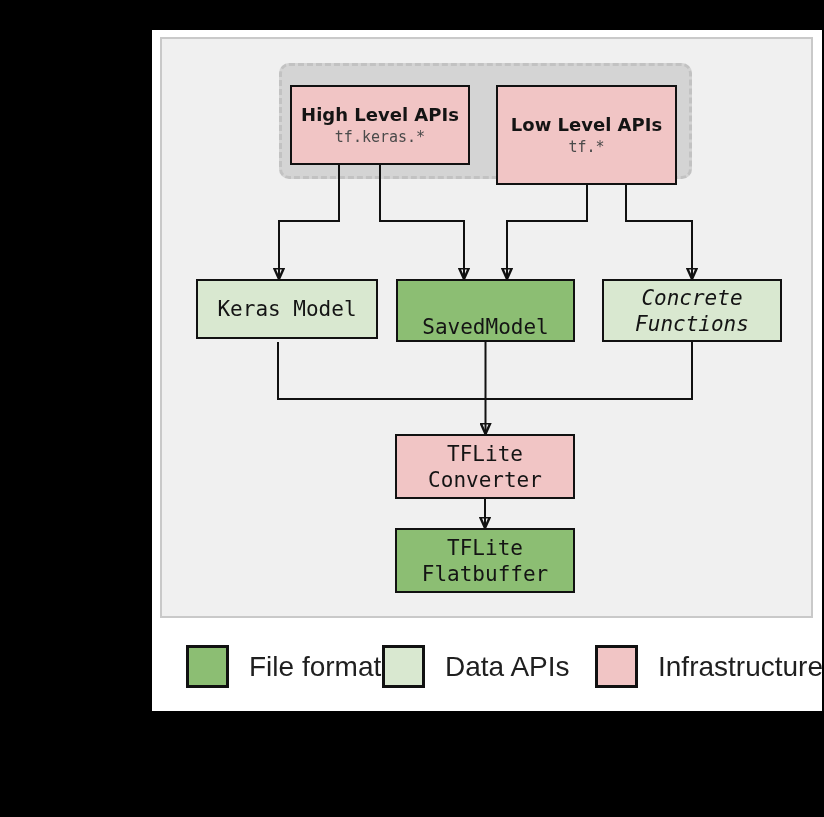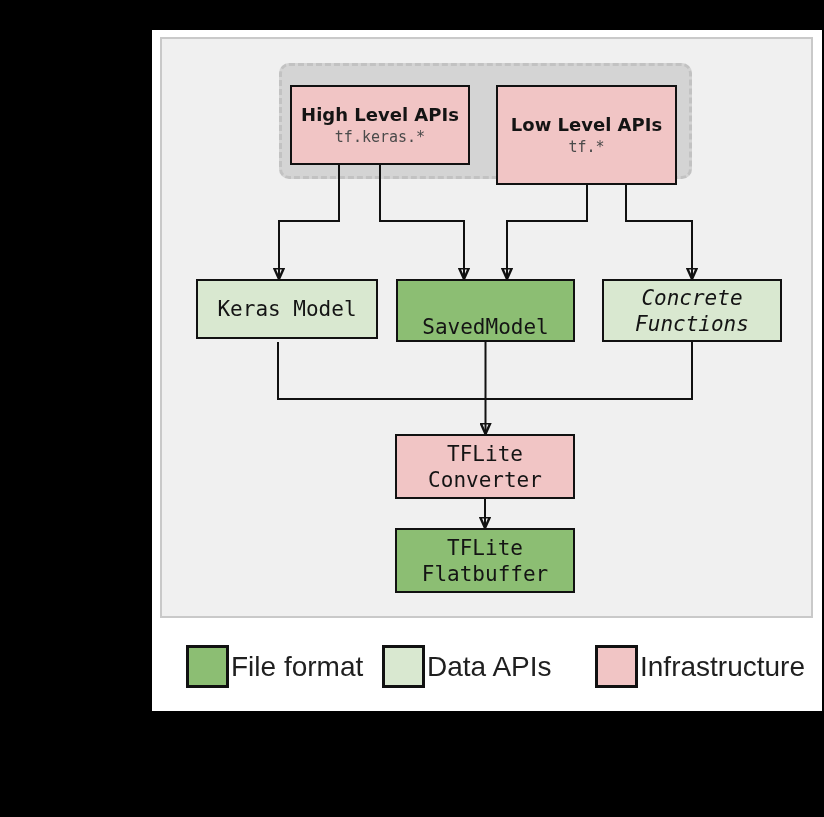--- a/index.html
+++ b/index.html
@@ -46,21 +46,21 @@
   #box-high{left:128px;top:46px;width:180px;height:80px;}
   #box-low{left:334px;top:46px;width:181px;height:100px;}
   #box-keras{left:25px;top:240px;width:182px;height:60px;background:var(--data-type-green,#d9e8d0);margin-left:9px;}
   #box-saved{left:234px;top:240px;width:179px;height:63px;background:var(--file-format-green,#8cbe73);justify-content:flex-end;}
   #box-concrete{left:440px;top:240px;width:180px;height:63px;background:var(--data-type-green,#d9e8d0);font-style:italic;}
   #box-converter{left:233px;top:395px;width:180px;height:65px;background:var(--infrastructure-pink,#f1c5c5);}
   #box-flatbuffer{left:233px;top:489px;width:180px;height:65px;background:var(--file-format-green,#8cbe73);}
   .connector-svg{position:absolute;left:0;top:0;width:653px;height:581px;pointer-events:none;}
   .connector-svg path{stroke:var(--stroke-dark,#111);stroke-width:2;fill:none;}
   .legend{position:absolute;left:0;top:615px;width:670px;height:44px;}
-  .legend-item{position:absolute;top:0;display:flex;align-items:flex-start;gap:2px;height:43px;}
+  .legend-item{position:absolute;top:0;display:flex;align-items:flex-start;gap:20px;height:43px;}
   .legend-swatch{
     width:43px;height:43px;box-sizing:border-box;
     border:3px solid var(--stroke-dark,#111);
   }
   .legend-label{font-size:28px;color:#1f1f1f;line-height:43px;}
   .sw-file-format{background:var(--file-format-green,#8cbe73);}
   .sw-data-type{background:var(--data-type-green,#d9e8d0);}
   .sw-infrastructure{background:var(--infrastructure-pink,#f1c5c5);}
   #legend-item-0{left:34px;}
   #legend-item-1{left:230px;}

